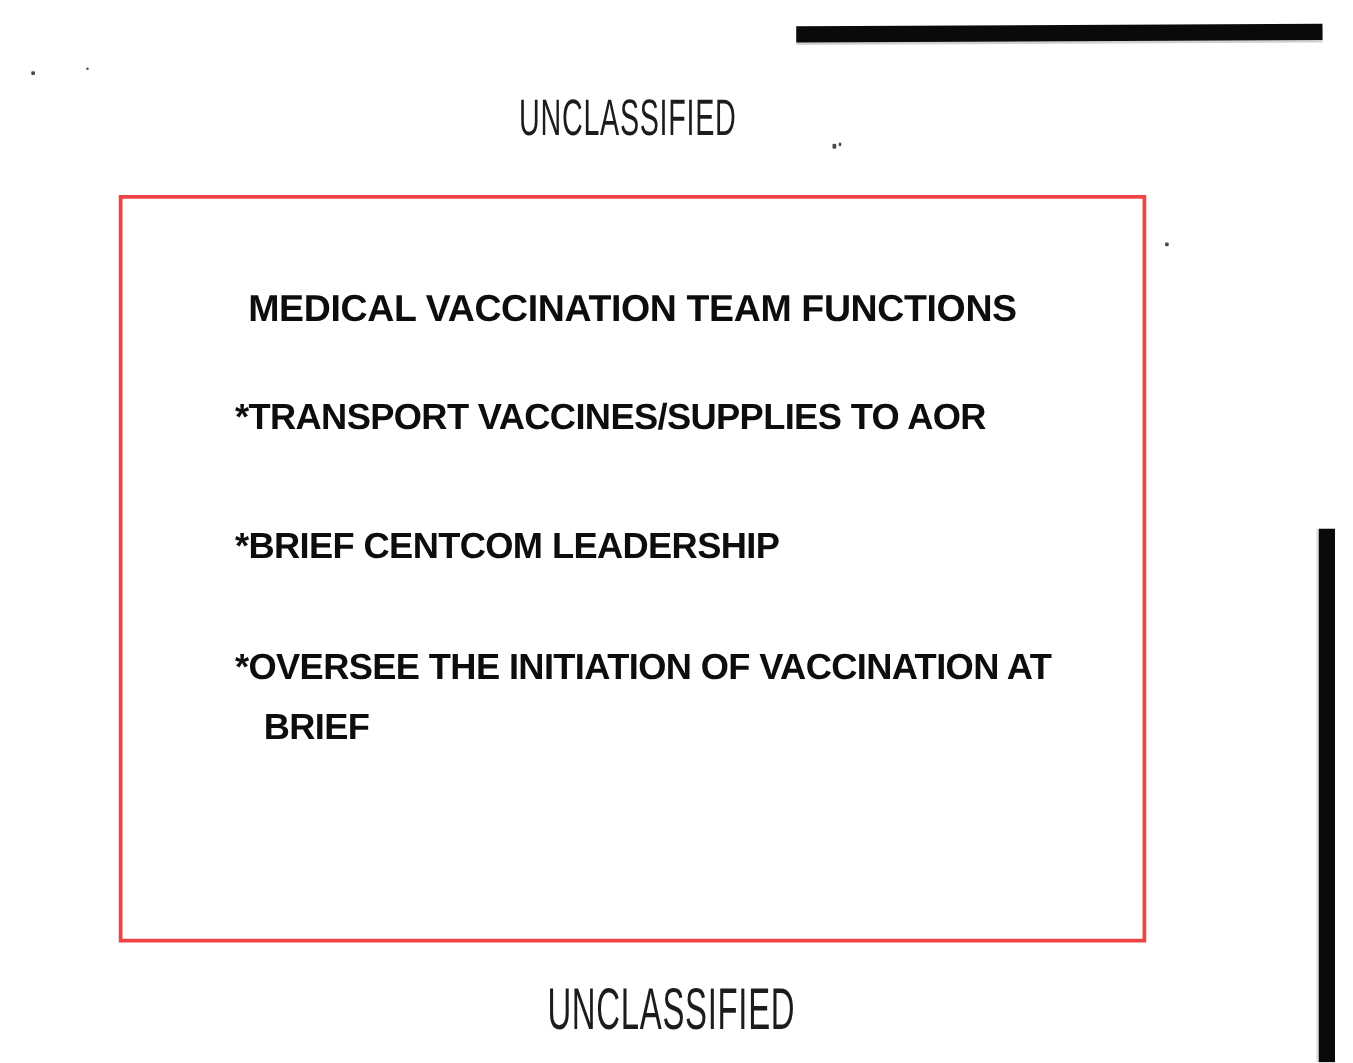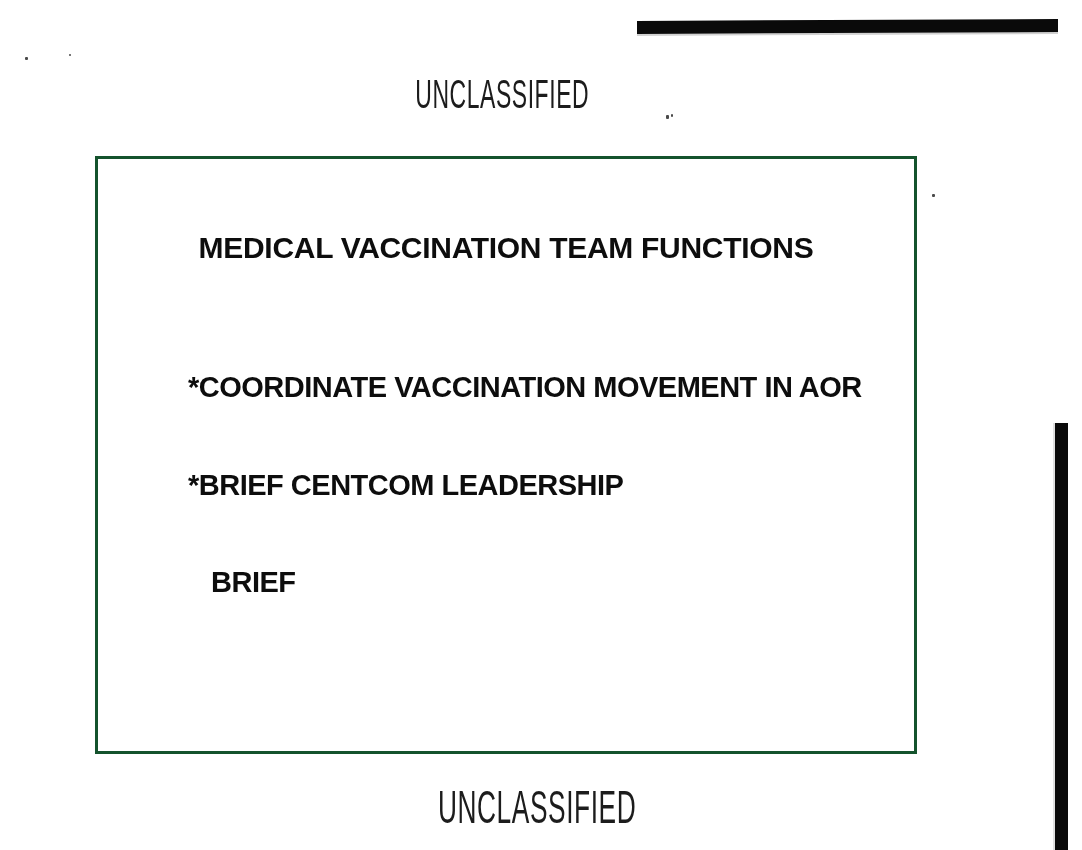--- a/index.html
+++ b/index.html
@@ -65,21 +65,21 @@
   .stamp-wrap.top .stamp { font-size: 41px; }
   .stamp-wrap.bottom .stamp { font-size: 47px; }
 
   
   .slide-box {
     position: absolute;
     left: 95px;
     top: 156px;
     width: 822px;
     height: 598px;
-    border: 3px solid #14532d;
+    border: 3px solid #ef4444;
     box-sizing: border-box;
     background: #ffffff;
   }
   .box-title {
     position: absolute;
     left: 0;
     top: 72px;
     width: 100%;
     text-align: center;
     font-weight: 700;
@@ -93,21 +93,21 @@
     left: 90px;
     font-weight: 700;
     font-size: 29px;
     line-height: 30px;
     letter-spacing: -0.5px;
     color: #0d0d0d;
     white-space: nowrap;
   }
   .bullet-1 { top: 160px; }
   .bullet-2 { top: 213px; }
-  .bullet-3 { top: 263px; margin-top: 48px; }
+  .bullet-3 { top: 263px; }
   .bullet-4 { top: 311px; }
   .bullet-5 { top: 360px; }
   .continuation-line { top: 408px; left: 113px; }
 </style>
 </head>
 <body>
 
 <div class="page">
 
   <div class="top-bar"></div>
@@ -122,22 +122,23 @@
   <div class="speck" style="left:521px; top:730px; width:3px; height:2px;"></div>
   <div class="speck" style="left:530px; top:726px; width:2px; height:2px;"></div>
 
   <div class="stamp-wrap top">
     <span class="stamp">UNCLASSIFIED</span>
   </div>
 
   <div class="slide-box">
     <div class="box-title">MEDICAL VACCINATION TEAM FUNCTIONS</div>
 
-    <div class="bullet-line bullet-2">*COORDINATE VACCINATION MOVEMENT IN AOR</div>
+    <div class="bullet-line bullet-1">*TRANSPORT VACCINES/SUPPLIES TO AOR</div>
     <div class="bullet-line bullet-3">*BRIEF CENTCOM LEADERSHIP</div>
+    <div class="bullet-line bullet-5">*OVERSEE THE INITIATION OF VACCINATION AT</div>
     <div class="bullet-line continuation-line">BRIEF</div>
   </div>
 
   <div class="stamp-wrap bottom">
     <span class="stamp">UNCLASSIFIED</span>
   </div>
 
 </div>
 
 </body></html>

